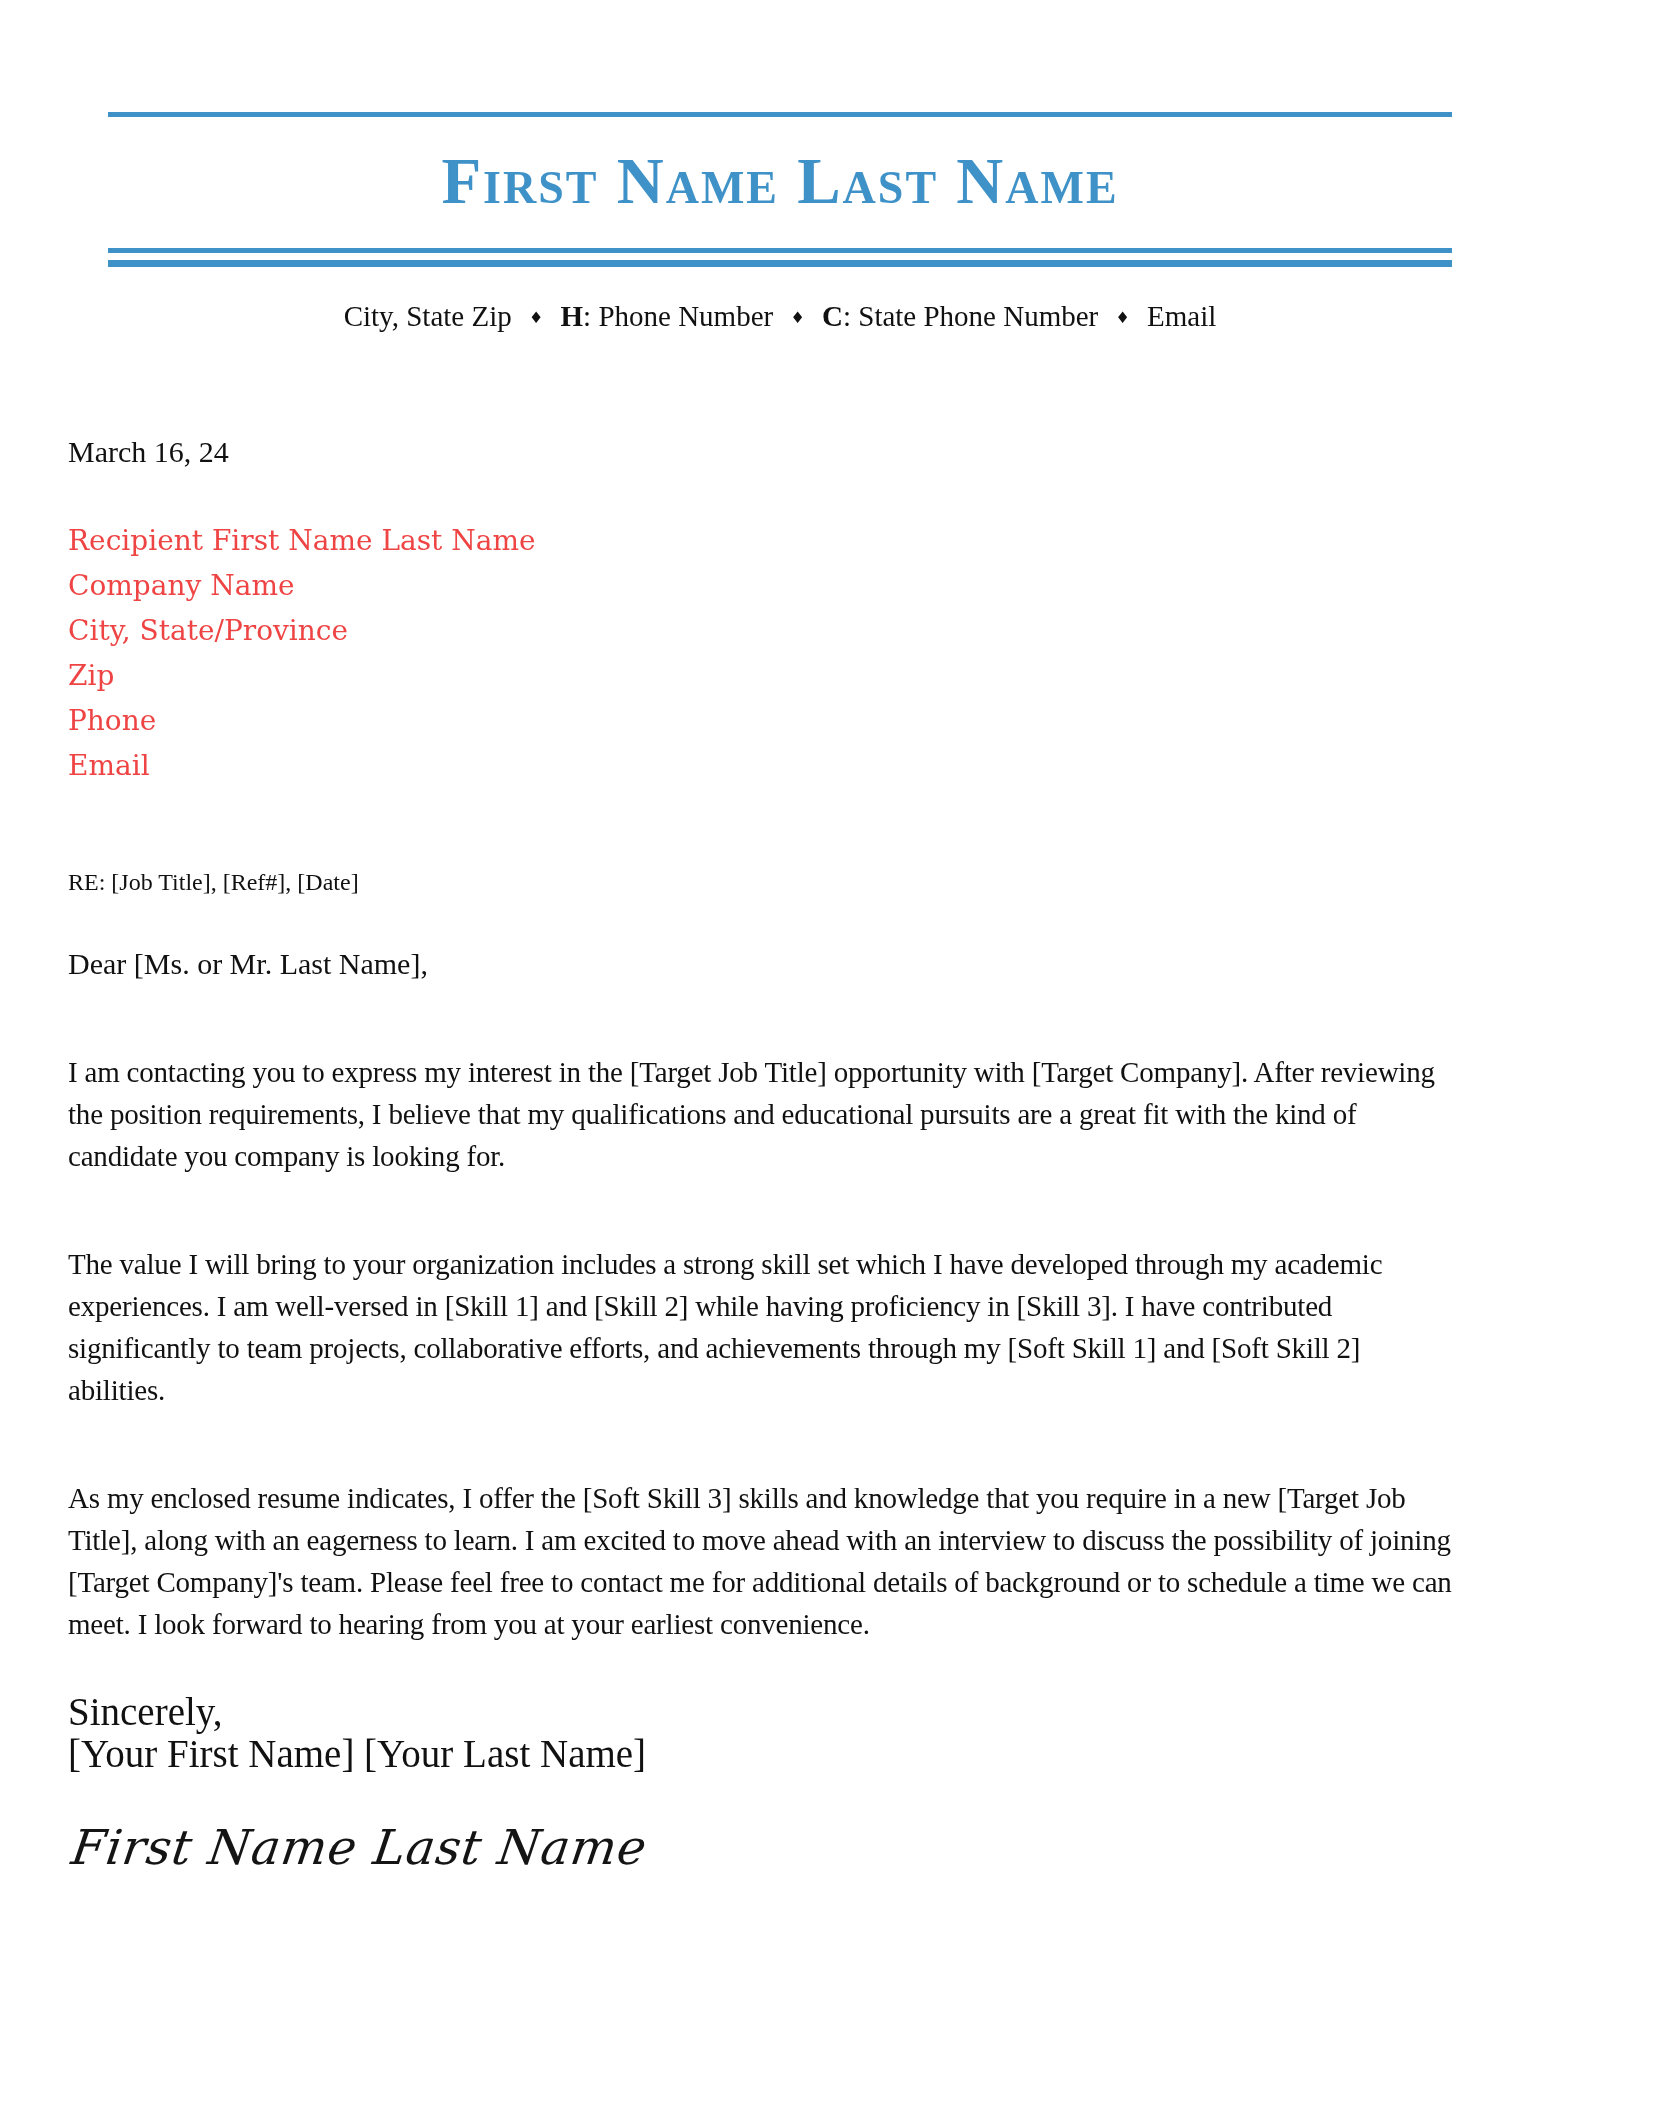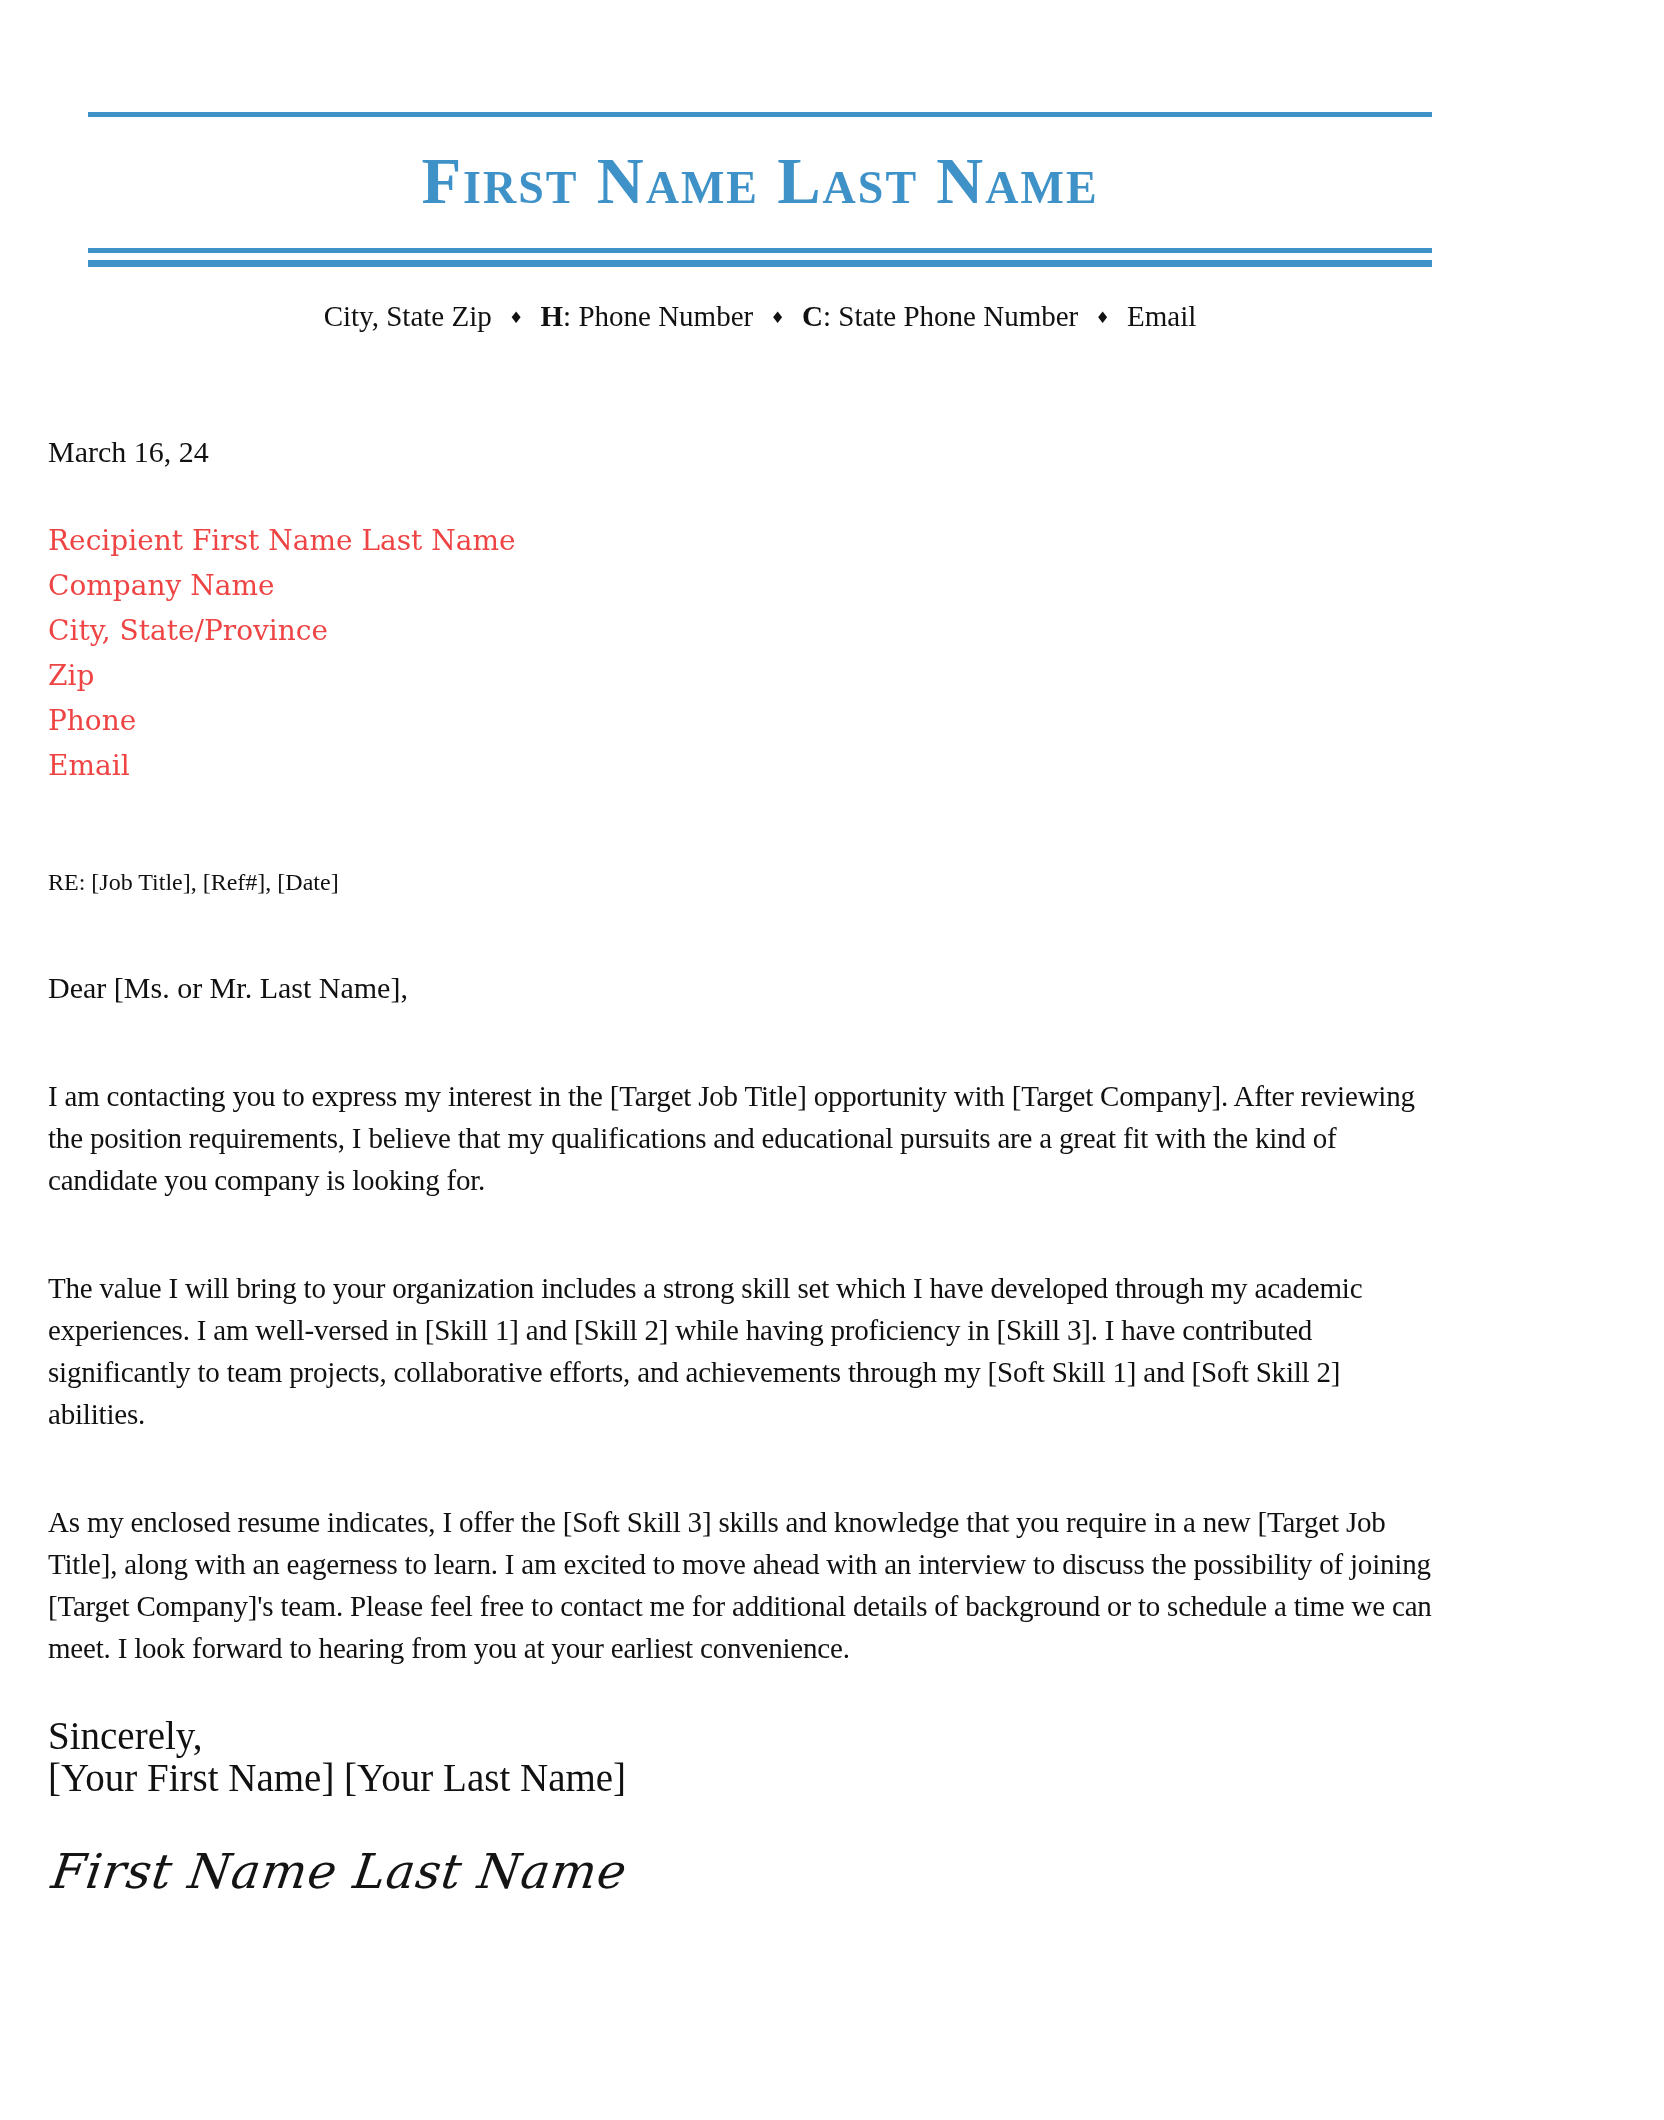--- a/index.html
+++ b/index.html
@@ -4,21 +4,21 @@
 <style>
   * { margin: 0; padding: 0; box-sizing: border-box; }
   html, body { background: #ffffff; }
   .page {
     position: relative;
     width: 1664px;
     height: 2120px;
     background: #ffffff;
     font-family: "Liberation Serif", serif;
     color: #111111;
-    padding: 0 160px 0 48px;
+    padding: 0 160px 0 68px;
     overflow: hidden;
   }
   .page > * { margin-bottom: 0; }
 
   
   .rule-top {
     margin-top: 112px;
     margin-left: 40px;
     width: 1344px;
     height: 5px;
@@ -73,21 +73,21 @@
     font-size: 28px;
     line-height: 45px;
     color: #ef4444;
   }
   .subject-line {
     margin-top: 73px;
     font-size: 24px;
     line-height: 42px;
   }
   .salutation-line {
-    margin-top: 64px;
+    margin-top: 40px;
     font-size: 30px;
     line-height: 42px;
   }
   .body-paragraph {
     margin-top: 66px;
     font-size: 29px;
     line-height: 42px;
     letter-spacing: -0.2px;
     width: 1390px;
   }

